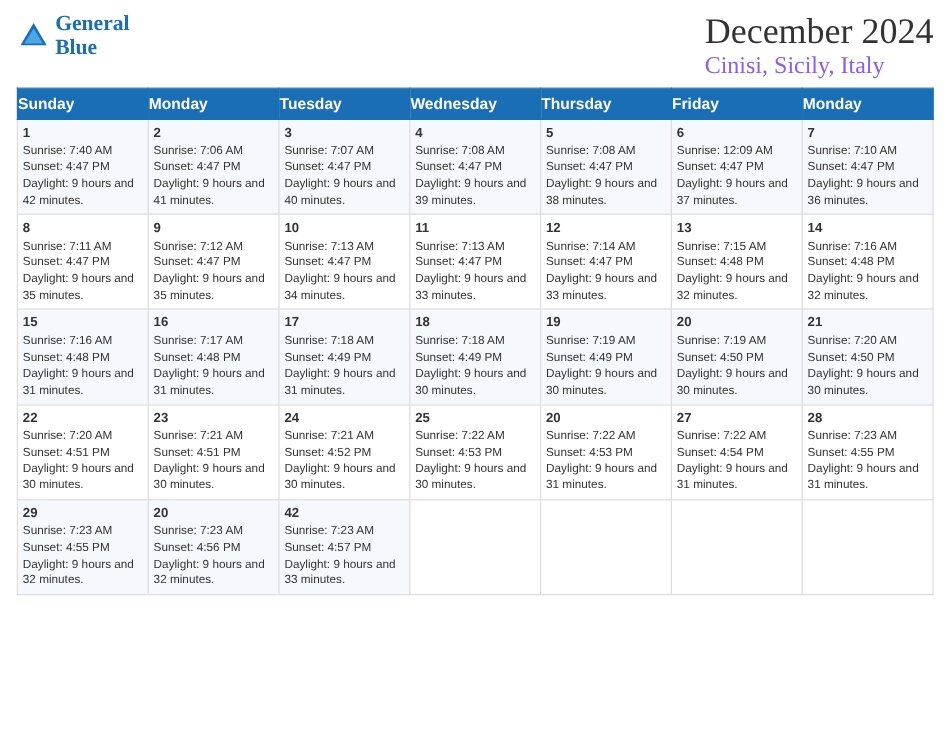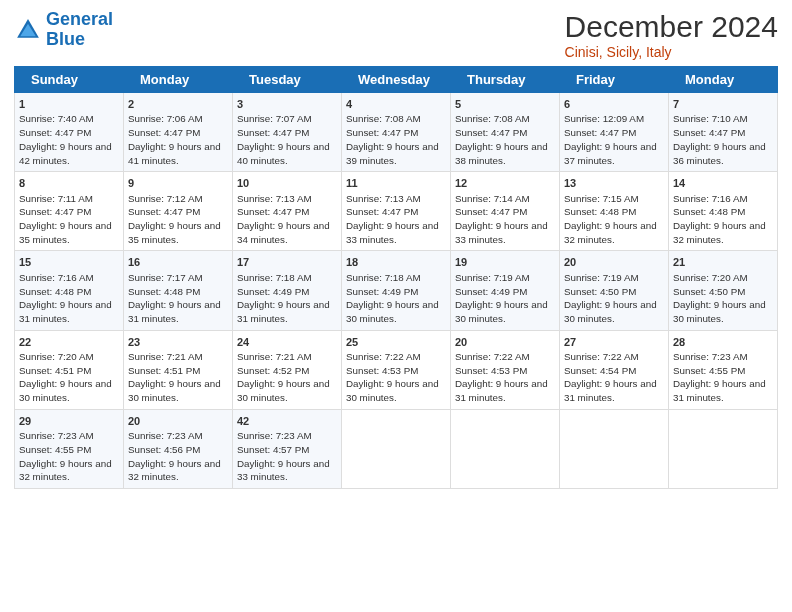--- a/index.html
+++ b/index.html
@@ -12,20 +12,21 @@
     }
     .container {
       width: 792px;
       padding: 10px 14px 10px 14px;
     }
     .header {
       display: flex;
       justify-content: space-between;
       align-items: flex-start;
       margin-bottom: 6px;
+      font-family: Liberation Serif, serif;
     }
     .logo {
       display: flex;
       align-items: center;
       gap: 4px;
     }
     .logo-text {
       font-size: 18px;
       font-weight: bold;
       color: #333;
@@ -39,34 +40,34 @@
       height: 28px;
     }
     .title-block {
     }
     .main-title {
       font-size: 30px;
       font-weight: normal;
       color: #333;
     }
     .subtitle {
-      font-size: 14px;
-      color: #c2410c;
+      font-size: 20px;
+      color: #8b5cf6;
     }
     table {
       width: 100%;
       border-collapse: collapse;
       table-layout: fixed;
     }
     thead tr {
       background-color: #1a6eb5;
       color: #fff;
     }
     thead th {
-      padding: 5px 16px;
+      padding: 5px 0;
       font-size: 13px;
       font-weight: bold;
       text-align: left;
       border: 1px solid #1a6eb5;
     }
     tbody tr {
       border-bottom: 1px solid #ccc;
     }
     tbody tr:nth-child(odd) {
       background-color: #f5f8fc;

